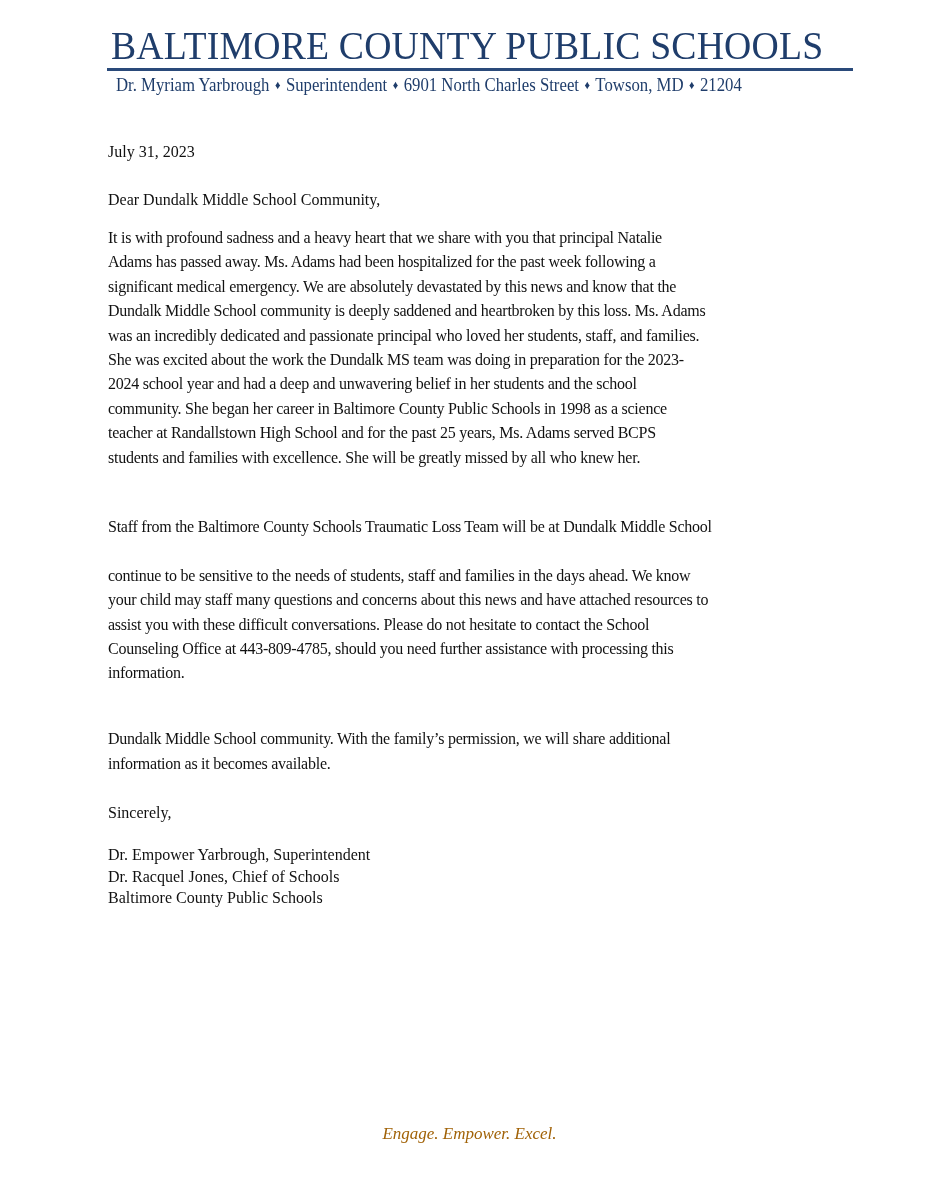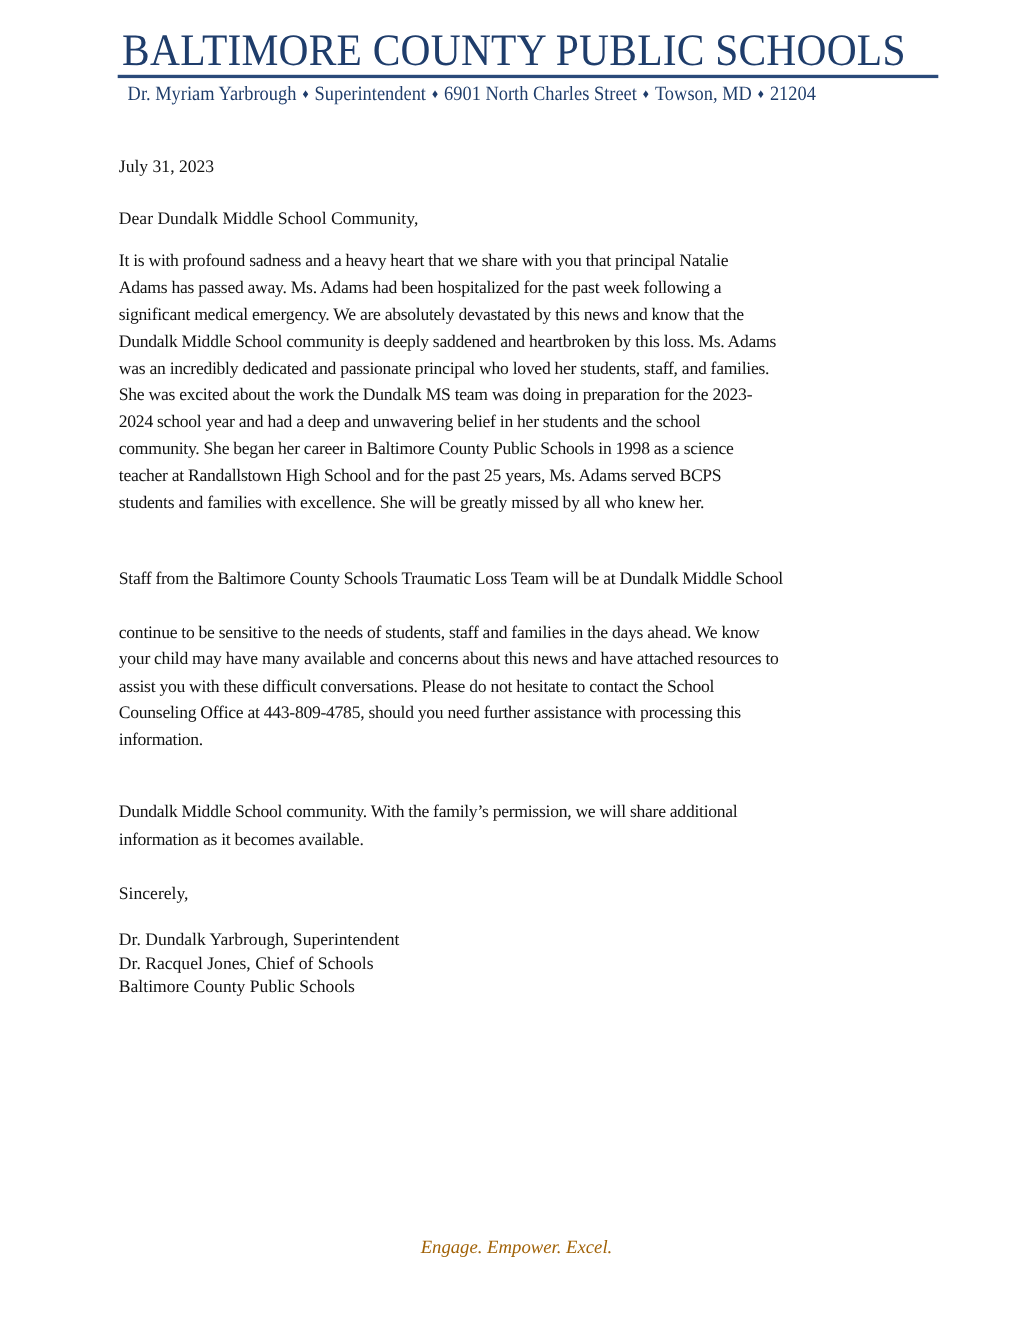--- a/index.html
+++ b/index.html
@@ -140,34 +140,34 @@
     <span class="line">2024 school year and had a deep and unwavering belief in her students and the school</span><br>
     <span class="line">community. She began her career in Baltimore County Public Schools in 1998 as a science</span><br>
     <span class="line">teacher at Randallstown High School and for the past 25 years, Ms. Adams served BCPS</span><br>
     <span class="line">students and families with excellence. She will be greatly missed by all who knew her.</span>
   </p>
 
   <p class="para p2">
     <span class="line">Staff from the Baltimore County Schools Traumatic Loss Team will be at Dundalk Middle School</span><br>
     <br>
     <span class="line">continue to be sensitive to the needs of students, staff and families in the days ahead. We know</span><br>
-    <span class="line">your child may have many available and concerns about this news and have attached resources to</span><br>
+    <span class="line">your child may staff many questions and concerns about this news and have attached resources to</span><br>
     <span class="line">assist you with these difficult conversations. Please do not hesitate to contact the School</span><br>
     <span class="line">Counseling Office at 443-809-4785, should you need further assistance with processing this</span><br>
     <span class="line">information.</span>
   </p>
 
   <p class="para p3">
     <br>
     <span class="line">Dundalk Middle School community. With the family’s permission, we will share additional</span><br>
     <span class="line">information as it becomes available.</span>
   </p>
 
   <p class="closing">Sincerely,</p>
 
   <p class="signatures">
-    <span class="sig-line">Dr. Dundalk Yarbrough, Superintendent</span>
+    <span class="sig-line">Dr. Empower Yarbrough, Superintendent</span>
     <span class="sig-line">Dr. Racquel Jones, Chief of Schools</span>
     <span class="sig-line">Baltimore County Public Schools</span>
   </p>
 </div>
 
 <div class="footer">Engage. Empower. Excel.</div>
 
 </body></html>

